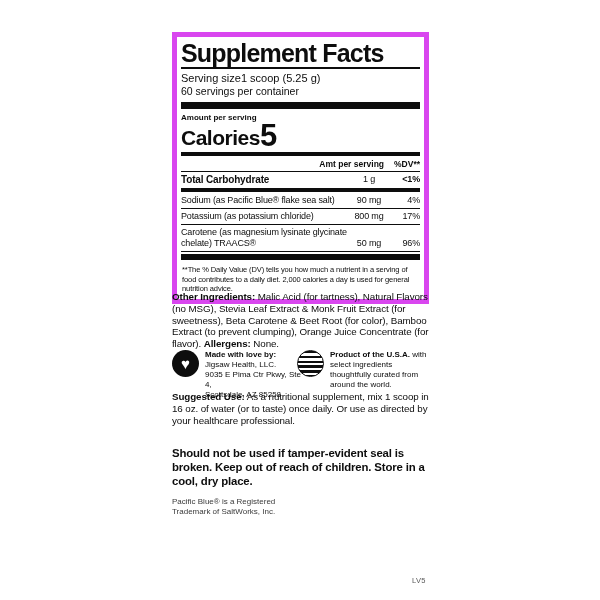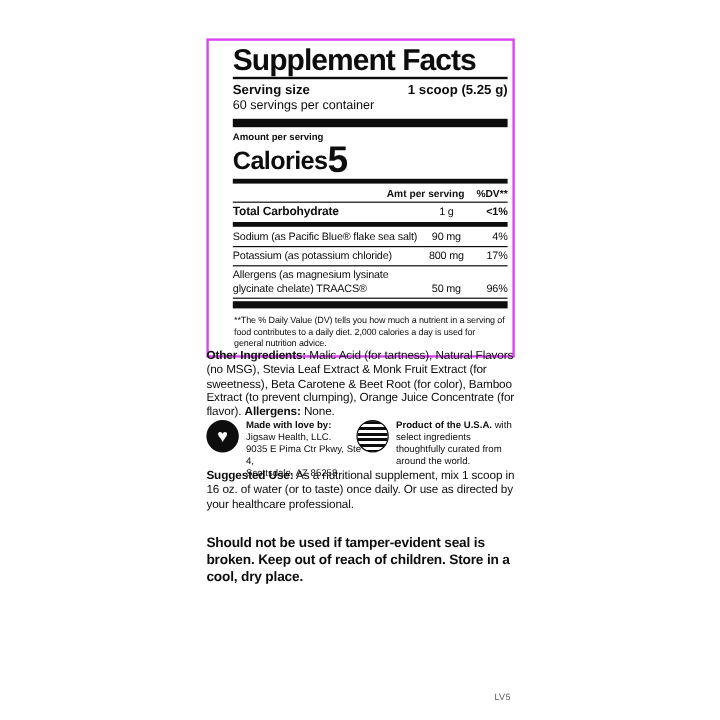--- a/index.html
+++ b/index.html
@@ -7,37 +7,37 @@
     width:600px;height:600px;background:#ffffff;
     font-family:"Liberation Sans", sans-serif;
     color:#0d0d0d;position:relative;overflow:hidden;
     -webkit-font-smoothing:antialiased;
   }
   .col{position:absolute;left:172px;width:257px;}
 
   
   .panel{
     top:32px;
-    border:2px solid #d946ef;
-    padding:3px 4px 4px 20px;
+    border:5px solid #d946ef;
+    padding:3px 4px 4px 4px;
     box-sizing:border-box;
     background:#fff;
   }
   .sf-title{
     font-size:25px;font-weight:bold;letter-spacing:-0.8px;
     line-height:27px;white-space:nowrap;
   }
   .rule{height:0;border-top:1px solid #0d0d0d;}
   .rule2{height:0;border-top:2px solid #0d0d0d;}
   .bar7{height:7px;background:#0d0d0d;margin:2px 0;}
   .bar4{height:4px;background:#0d0d0d;margin:1px 0;}
   .bar6{height:6px;background:#0d0d0d;margin:2px 0 3px 0;}
   .serving-row{
-    display:flex;justify-content:space-between;
-    font-size:11px;font-weight:bold;padding-top:3px;line-height:13px;
+    display:flex;justify-content:flex-start;
+    font-size:11px;font-weight:normal;padding-top:3px;line-height:13px;
   }
   .servings-per{font-size:10.5px;line-height:13px;padding-bottom:2px;}
   .aps{font-size:8px;font-weight:bold;line-height:10px;padding-top:2px;}
   .cal-row{display:flex;justify-content:flex-start;align-items:flex-end;padding-bottom:2px;}
   .cal-label{font-size:21px;font-weight:bold;letter-spacing:-0.5px;line-height:22px;}
   .cal-value{font-size:31px;font-weight:bold;line-height:26px;}
   .hdr-row{
     display:flex;justify-content:flex-end;gap:10px;
     font-size:8.5px;font-weight:bold;line-height:12px;padding:1px 0;
   }
@@ -130,21 +130,21 @@
   <div class="rule"></div>
 
   <div class="nut-row">
     <span class="name">Potassium (as potassium chloride)</span>
     <span class="amt">800 mg</span>
     <span class="dv">17%</span>
   </div>
   <div class="rule"></div>
 
   <div class="nut-row">
-    <span class="name">Allergens (as magnesium lysinate glycinate chelate) TRAACS®</span>
+    <span class="name">Carotene (as magnesium lysinate glycinate chelate) TRAACS®</span>
     <span class="amt">50 mg</span>
     <span class="dv">96%</span>
   </div>
   <div class="rule"></div>
 
 
   <div class="bar6"></div>
 
   <div class="footnote">**The % Daily Value (DV) tells you how much a nutrient in a serving of food contributes to a daily diet. 2,000 calories a day is used for general nutrition advice.</div>
 </div>
@@ -173,15 +173,16 @@
   </div>
 </div>
 
 <div class="col suggested para">
   <b>Suggested Use:</b><span> As a nutritional supplement, mix 1 scoop in 16 oz. of water (or to taste) once daily. Or use as directed by your healthcare professional.</span>
 </div>
 
 <div class="col warning">Should not be used if tamper-evident seal is broken. Keep out of reach of children. Store in a cool, dry place.</div>
 
 <div class="col trademarks">
+  <div class="tm-right">Pacific Blue® is a Registered Trademark of SaltWorks, Inc.</div>
 </div>
 
 <div class="lv5">LV5</div>
 
 </body></html>

